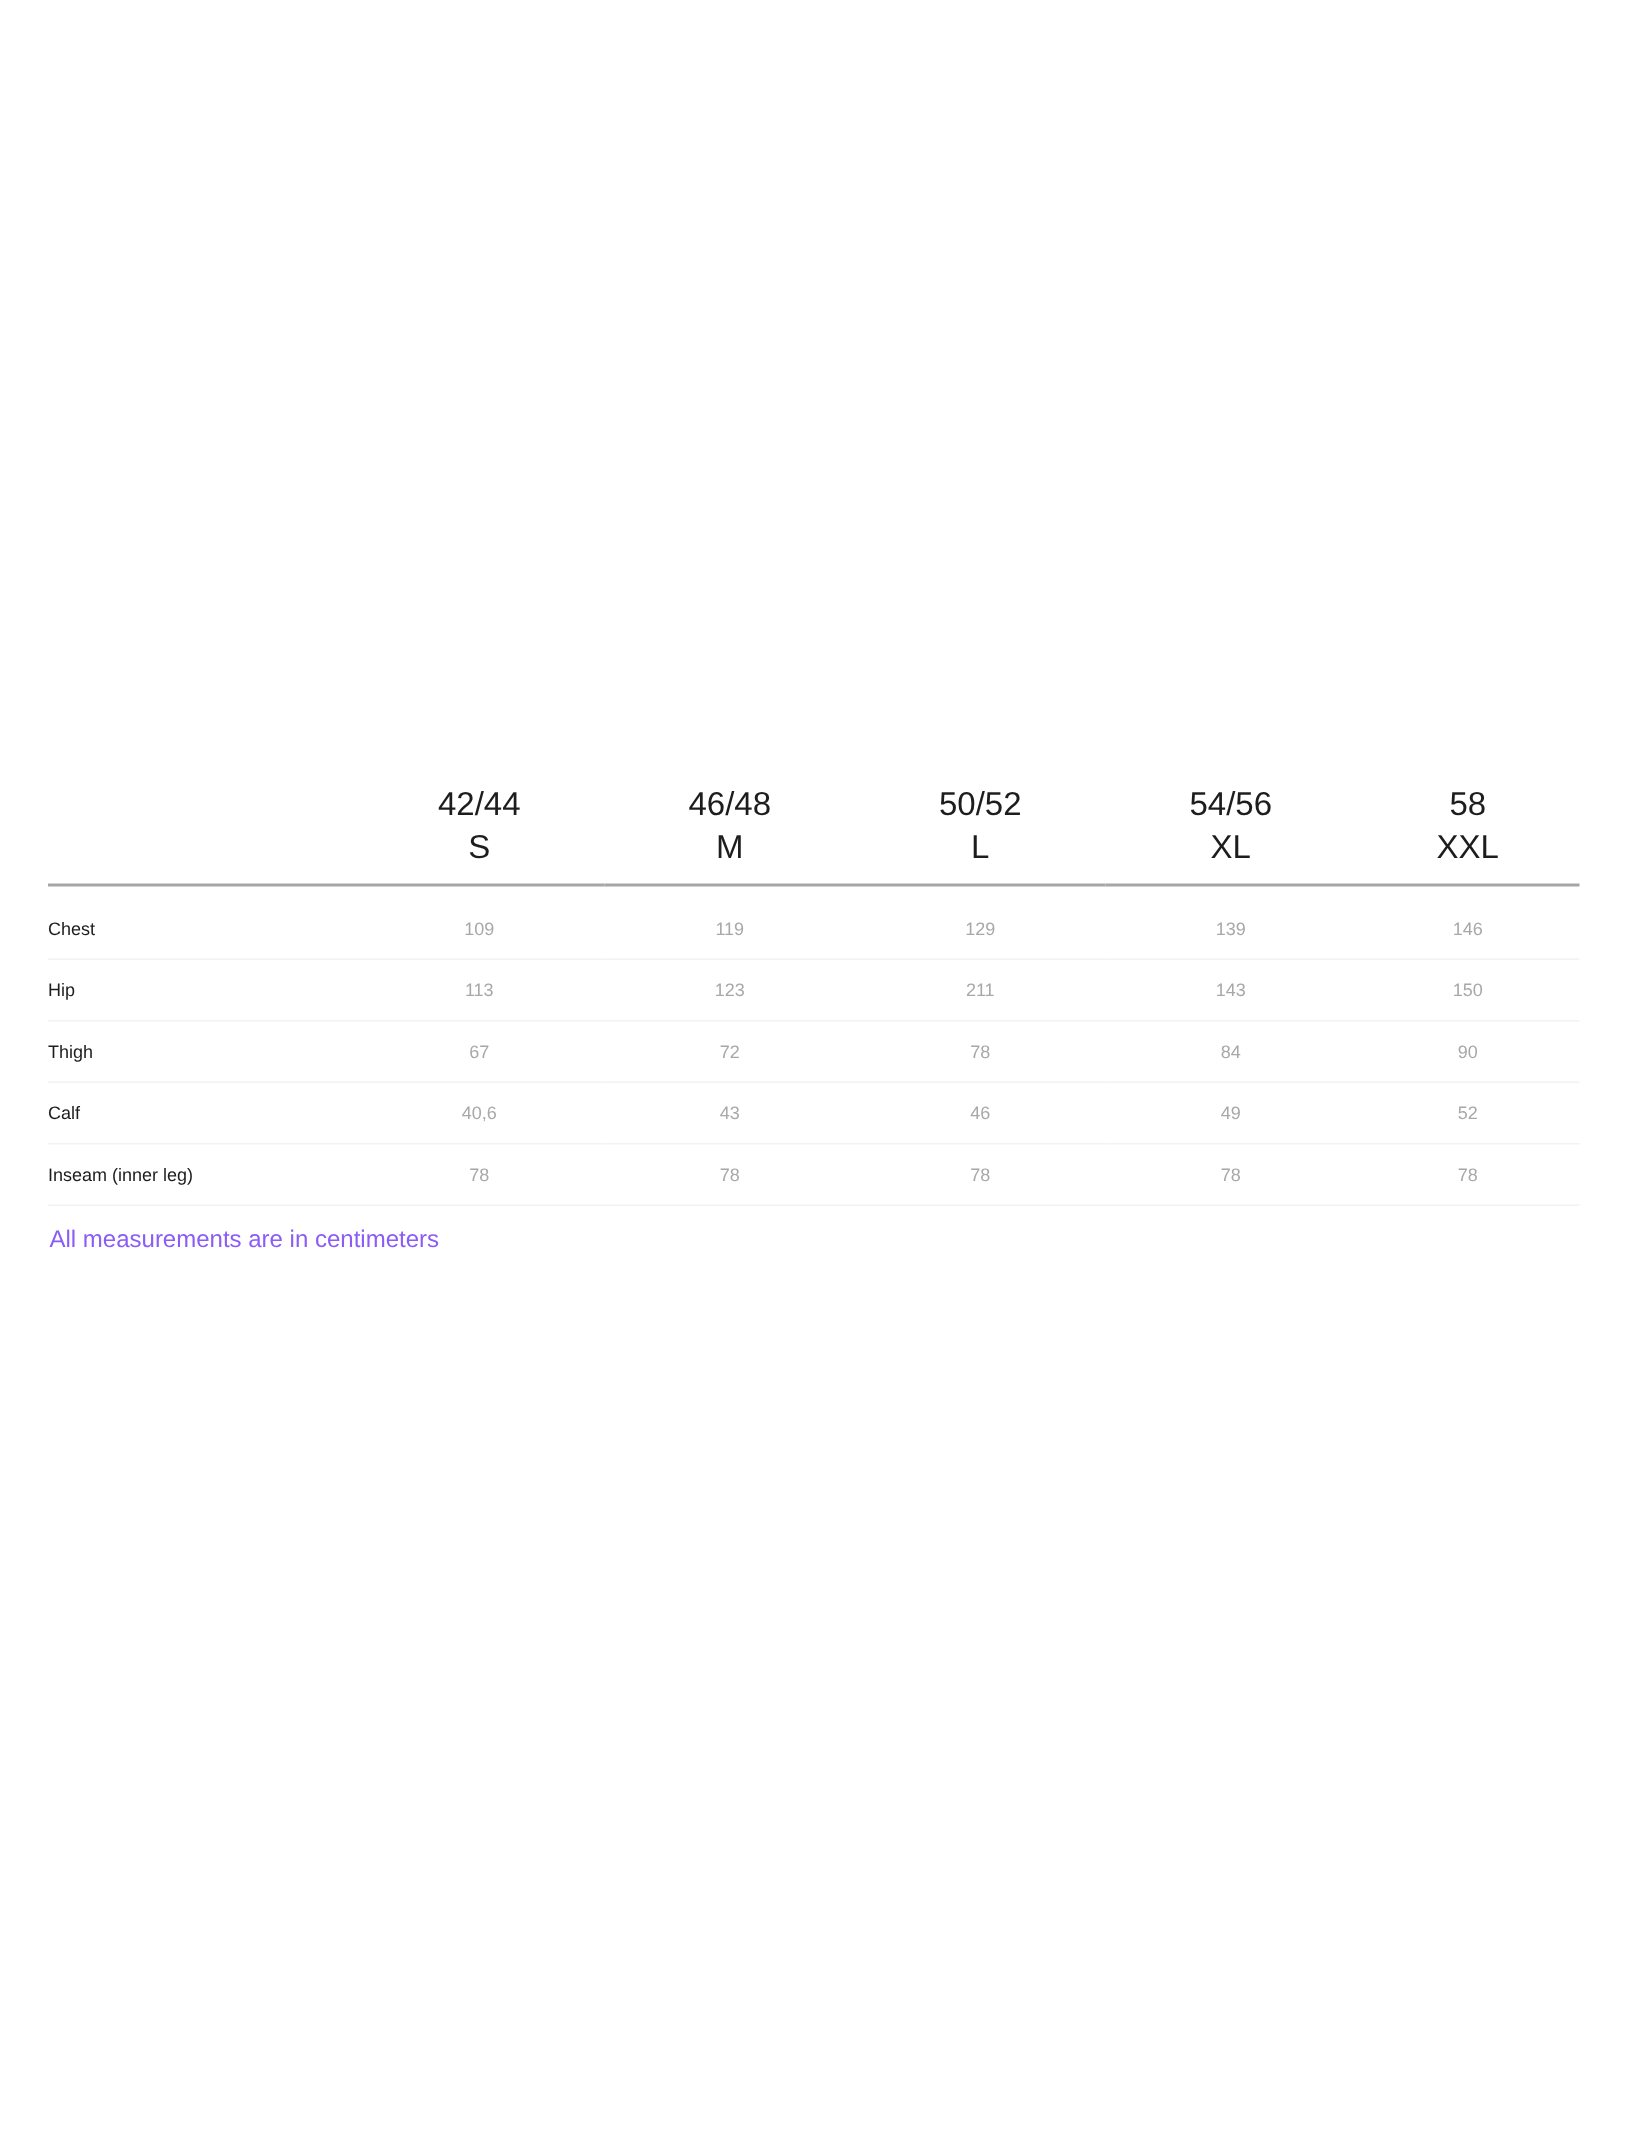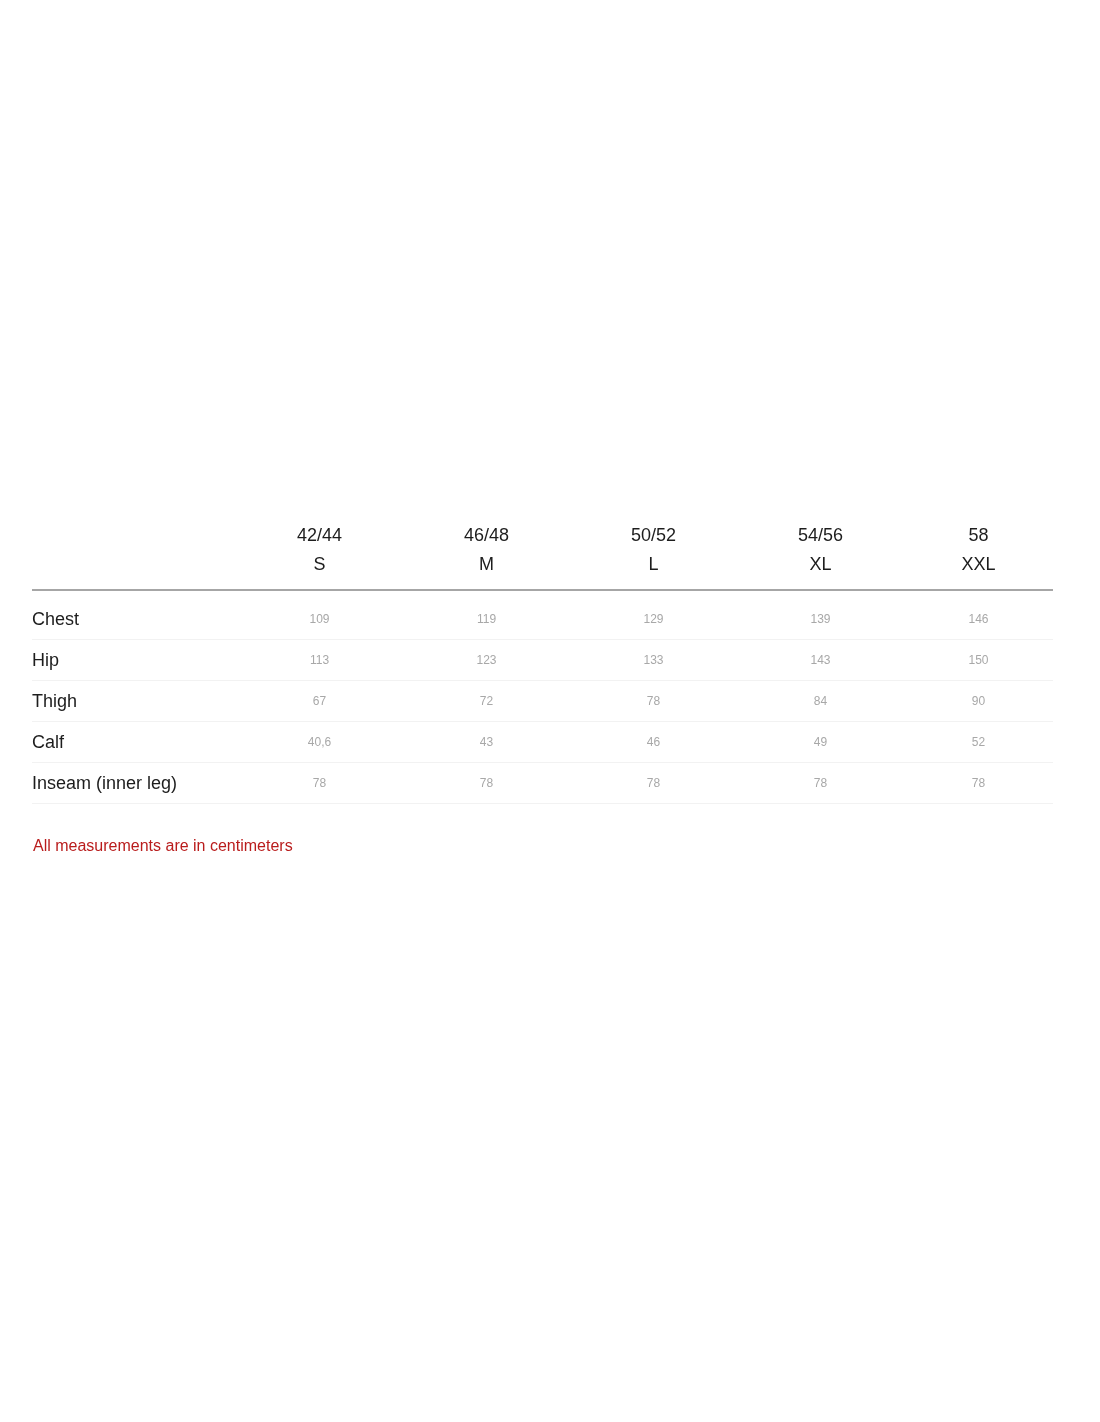--- a/index.html
+++ b/index.html
@@ -25,21 +25,21 @@
     border-collapse: collapse;
     table-layout: fixed;
     width: 1021px;
   }
   col.col-label { width: 204px; }
   col.col-size  { width: 167px; }
   col.col-size-last { width: 149px; }
 
   thead th {
     font-weight: 400;
-    font-size: 18px;
+    font-size: 22px;
     line-height: 29px;
     color: #1d1d1d;
     text-align: center;
     vertical-align: bottom;
     padding: 0 0 10px 0;
     border-bottom: 2px solid #a6a6a6;
   }
   thead th .size-range,
   thead th .size-code {
     display: block;
@@ -49,35 +49,35 @@
     vertical-align: middle;
     padding: 0;
     border-bottom: 1px solid #f2f2f2;
   }
   tbody tr:first-child th,
   tbody tr:first-child td {
     padding-top: 8px;
   }
   tbody th.row-label {
     font-weight: 400;
-    font-size: 18px;
+    font-size: 12px;
     color: #1d1d1d;
     text-align: left;
   }
   tbody td.value {
     font-size: 12px;
     color: #a8a8a8;
     text-align: center;
   }
   .footnote {
-    margin-top: 32px;
+    margin-top: 13px;
     margin-left: 1px;
     font-size: 16px;
     line-height: 20px;
-    color: #b91c1c;
+    color: #8b5cf6;
   }
 </style>
 </head>
 <body>
 
 <div class="page">
   <section class="size-chart">
     <table class="size-table">
       <colgroup>
         <col class="col-label">
@@ -118,21 +118,21 @@
           <td class="value">109</td>
           <td class="value">119</td>
           <td class="value">129</td>
           <td class="value">139</td>
           <td class="value">146</td>
         </tr>
         <tr>
           <th class="row-label">Hip</th>
           <td class="value">113</td>
           <td class="value">123</td>
-          <td class="value">133</td>
+          <td class="value">211</td>
           <td class="value">143</td>
           <td class="value">150</td>
         </tr>
         <tr>
           <th class="row-label">Thigh</th>
           <td class="value">67</td>
           <td class="value">72</td>
           <td class="value">78</td>
           <td class="value">84</td>
           <td class="value">90</td>

